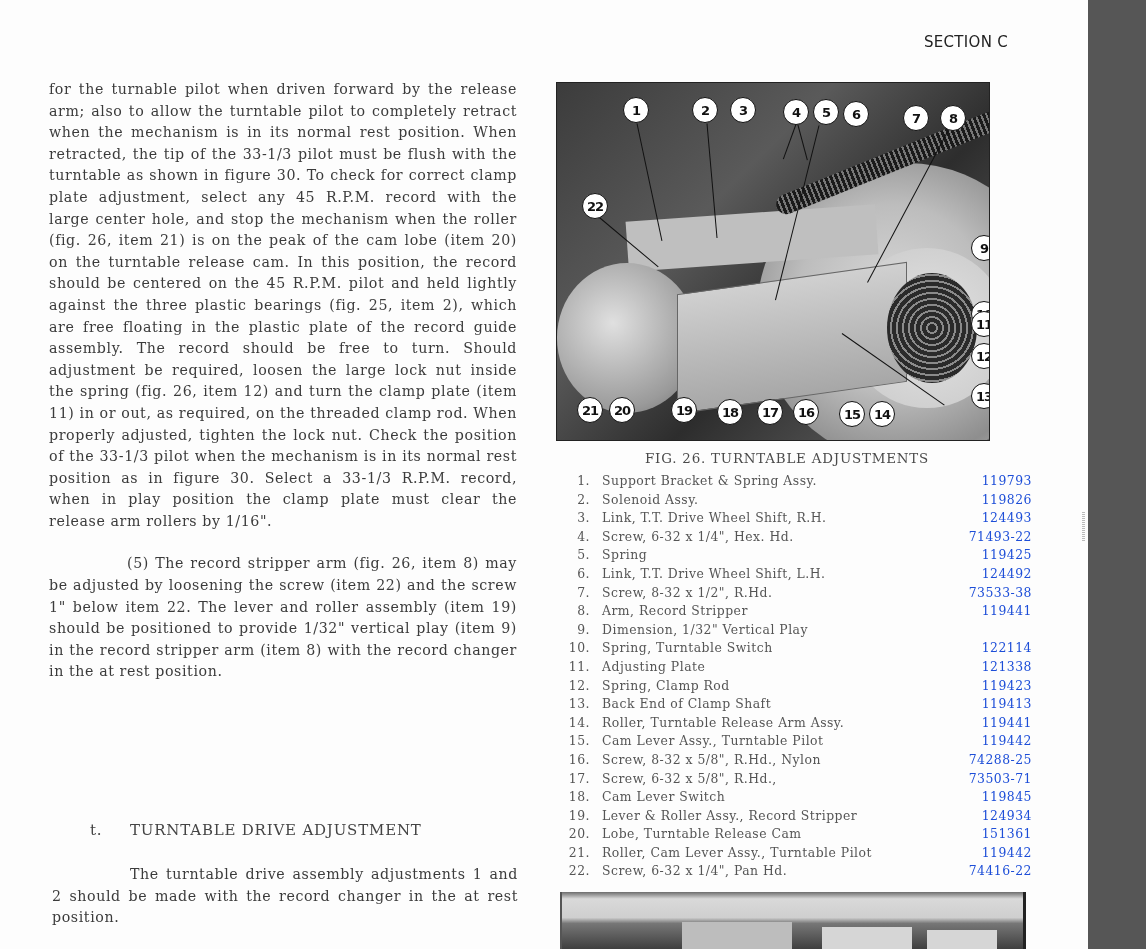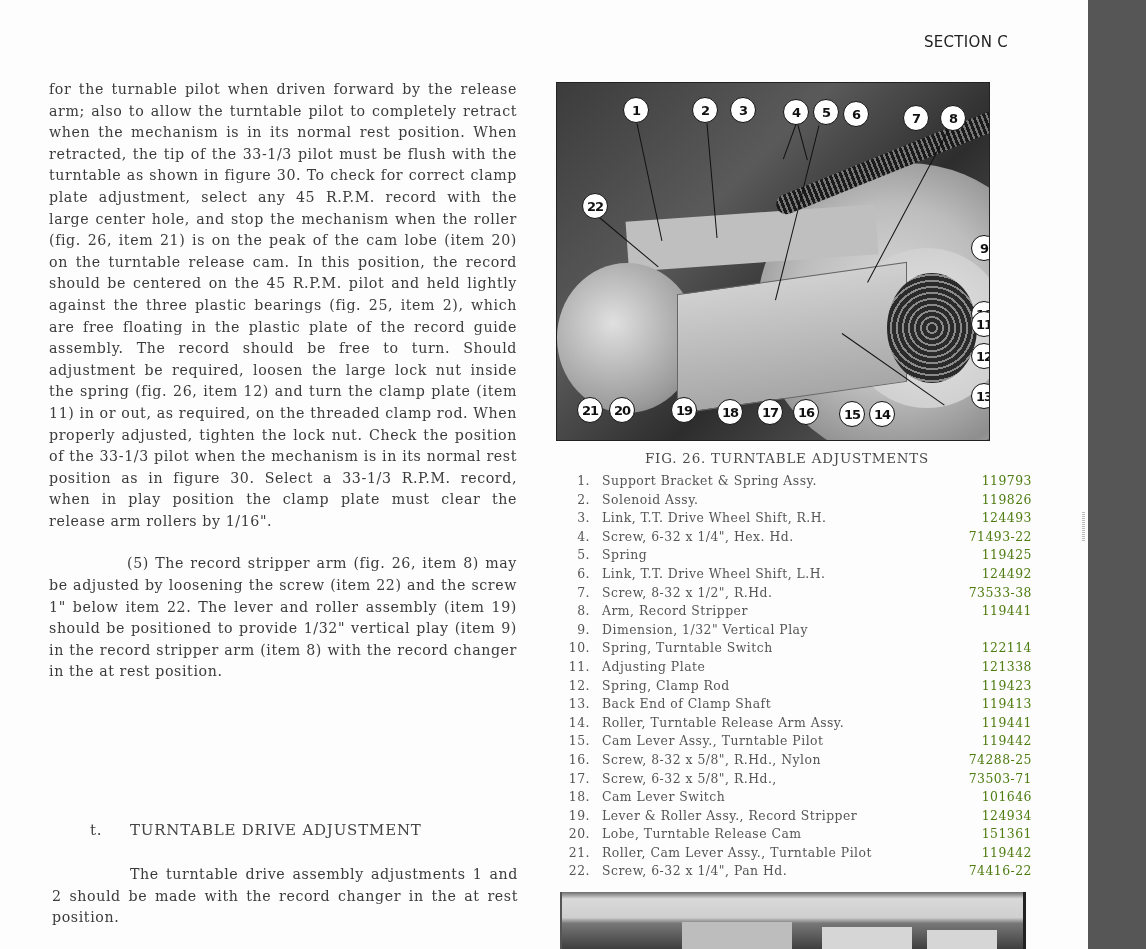--- a/index.html
+++ b/index.html
@@ -46,21 +46,21 @@
     display: flex; align-items: center; justify-content: center; letter-spacing: -1px; }
   .leader { position: absolute; height: 1px; background: #111; transform-origin: left center; }
 
   .fig-caption { position: absolute; left: 645px; top: 451px; font-size: 13.4px; letter-spacing: 0.8px; color: #4a4a4a; }
 
   
   .parts { position: absolute; left: 560px; top: 473px; width: 472px; }
   .part-row { position: relative; height: 18.6px; font-size: 12.4px; letter-spacing: 0.5px; color: #555; }
   .part-num { position: absolute; left: 0; width: 30px; text-align: right; }
   .part-desc { position: absolute; left: 42px; }
-  .part-code { position: absolute; right: 0; text-align: right; color: #4d7c0f; }
+  .part-code { position: absolute; right: 0; text-align: right; color: #1d4ed8; }
 
   .figure2 { position: absolute; left: 560px; top: 892px; width: 466px; height: 57px; overflow: hidden;
     background: linear-gradient(#6d6d6d 0%, #d9d9d9 12%, #cfcfcf 45%, #777 55%, #3f3f3f 100%); border-left: 2px solid #555; border-right: 3px solid #222; }
   .figure2 .blk { position: absolute; background: #d6d6d6; }
 </style>
 </head>
 <body>
 
 <div class="page">
   <div class="section-header">SECTION C</div>
@@ -201,21 +201,21 @@
         <span class="part-code">74288-25</span>
       </div>
     <div class="part-row">
         <span class="part-num">17.</span>
         <span class="part-desc">Screw, 6-32 x 5/8", R.Hd.,</span>
         <span class="part-code">73503-71</span>
       </div>
     <div class="part-row">
         <span class="part-num">18.</span>
         <span class="part-desc">Cam Lever Switch</span>
-        <span class="part-code">101646</span>
+        <span class="part-code">119845</span>
       </div>
     <div class="part-row">
         <span class="part-num">19.</span>
         <span class="part-desc">Lever &amp; Roller Assy., Record Stripper</span>
         <span class="part-code">124934</span>
       </div>
     <div class="part-row">
         <span class="part-num">20.</span>
         <span class="part-desc">Lobe, Turntable Release Cam</span>
         <span class="part-code">151361</span>

